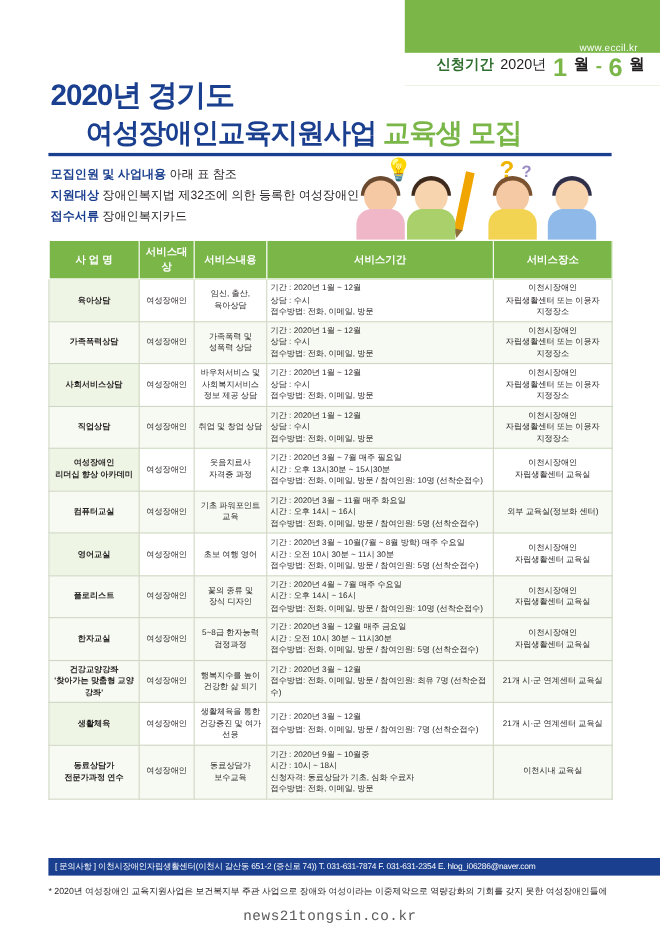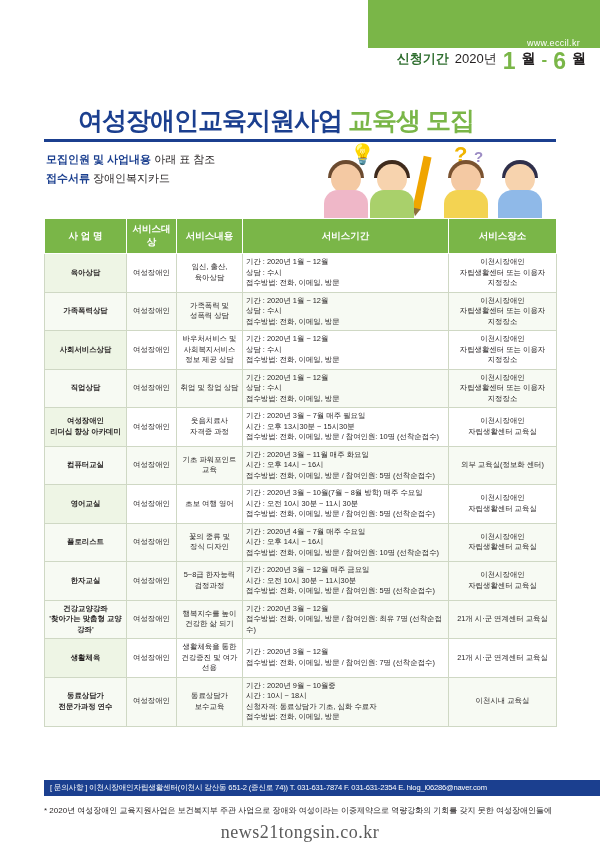--- a/index.html
+++ b/index.html
@@ -109,51 +109,56 @@
   .sponsors{
     position:absolute;left:44px;width:512px;height:44px;
     display:flex;align-items:center;gap:10px;font-size:9px;
   }
 
   
   .wm{
     position:absolute;left:0;bottom:0;width:600px;height:34px;background:#ffffff;
     display:flex;align-items:center;justify-content:center;
   }
-  .wm span{font-size:18px;color:#5a5a5a;letter-spacing:.5px;font-family:Liberation Serif, serif;}
+  .wm span{font-size:13px;color:#5a5a5a;letter-spacing:.5px;font-family:Liberation Mono, monospace;}
 </style>
 </head>
 <body>
 
 <div class="poster">
 
   <div class="top-green"></div>
   <div class="url">www.eccil.kr</div>
 
   <div class="apply-bar"></div>
   <div class="apply-inner">
     <span class="apply-label">신청기간</span>
     <span class="apply-year">2020년</span>
     <span class="apply-big">1</span>
     <span class="apply-mid">월</span>
     <span class="apply-dash">-</span>
     <span class="apply-big">6</span>
     <span class="apply-mid">월</span>
   </div>
 
+  <div class="title1">2020년 경기도</div>
   <div class="title2">
     <span class="blue">여성장애인교육지원사업</span>
     <span class="green">교육생 모집</span>
   </div>
   <div class="title-rule"></div>
 
   <div class="info">
     <div>
       <span class="k">모집인원 및 사업내용</span>
       <span class="v">아래 표 참조</span>
+    </div>
+    <div>
+      <span class="k">지원대상</span>
+      <span class="v">장애인복지법 제32조에 의한 등록한 여성장애인</span>
     </div>
     <div>
       <span class="k">접수서류</span>
       <span class="v">장애인복지카드</span>
     </div>
   </div>
 
   <div class="illus">
     <div class="bulb">💡</div>
     <div class="qmark">?</div>

